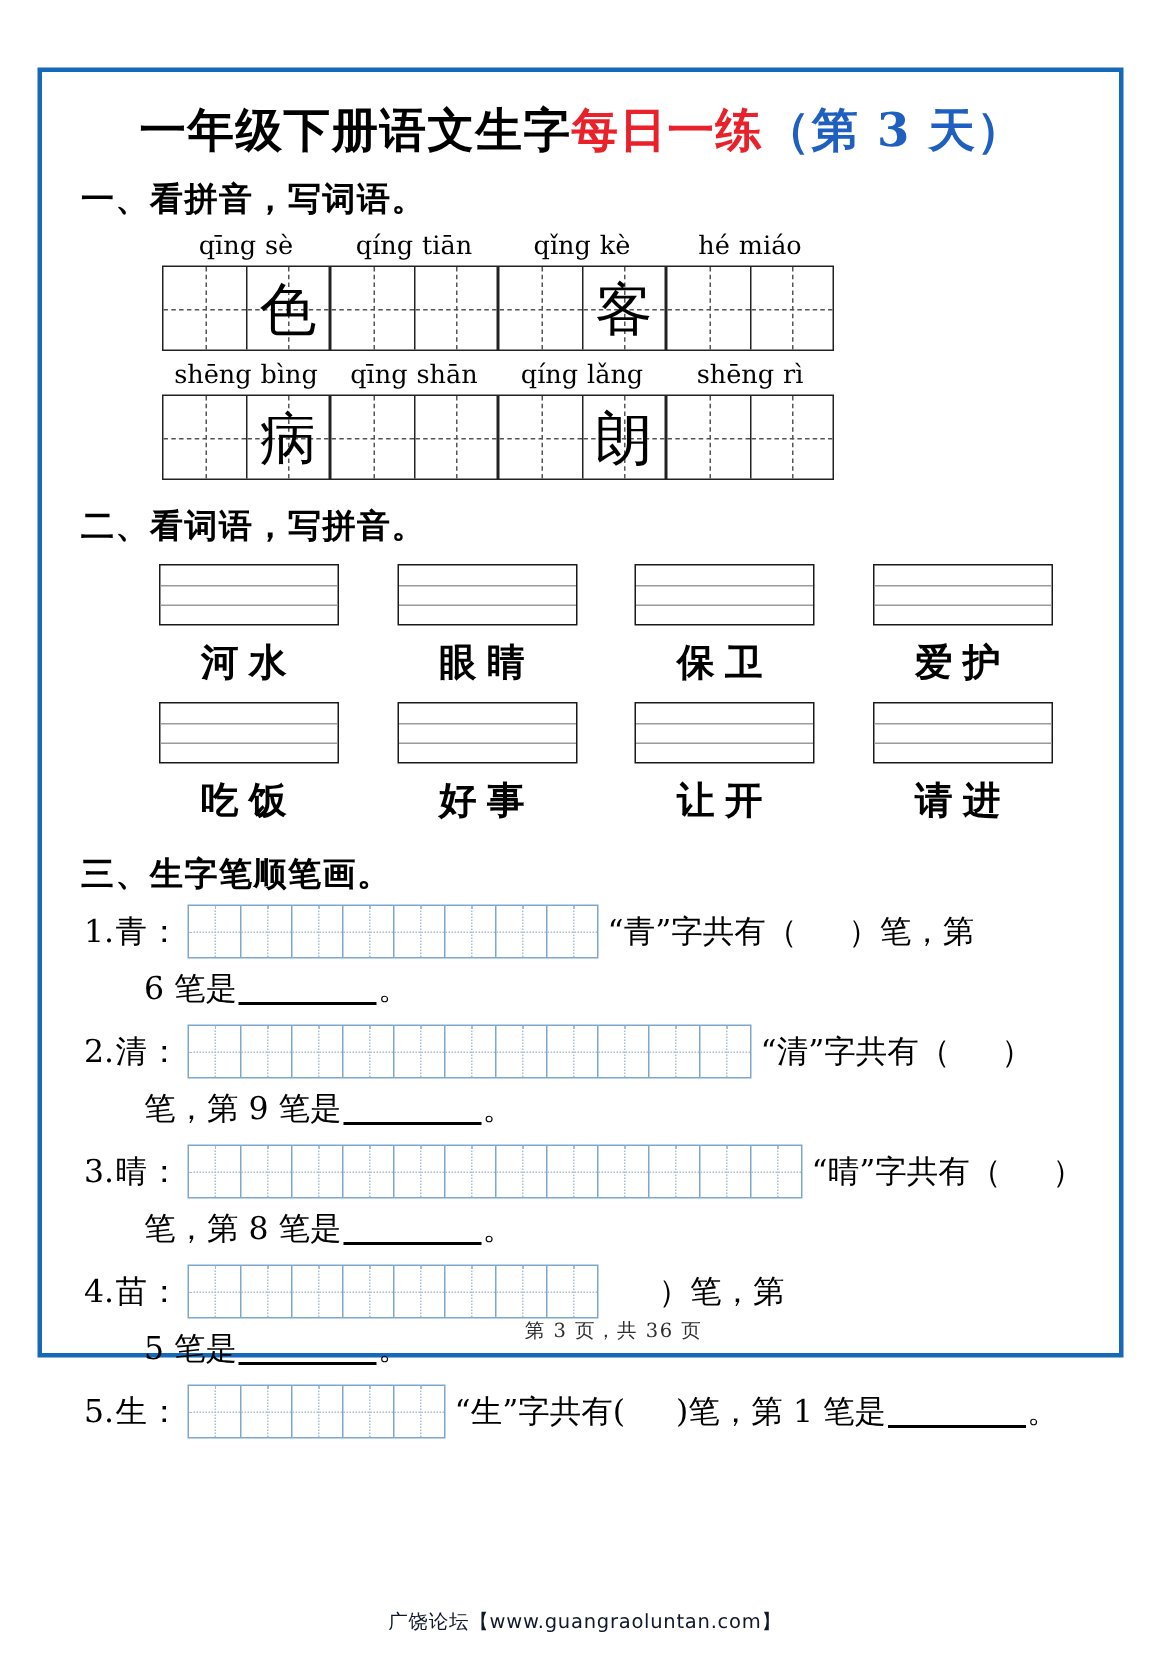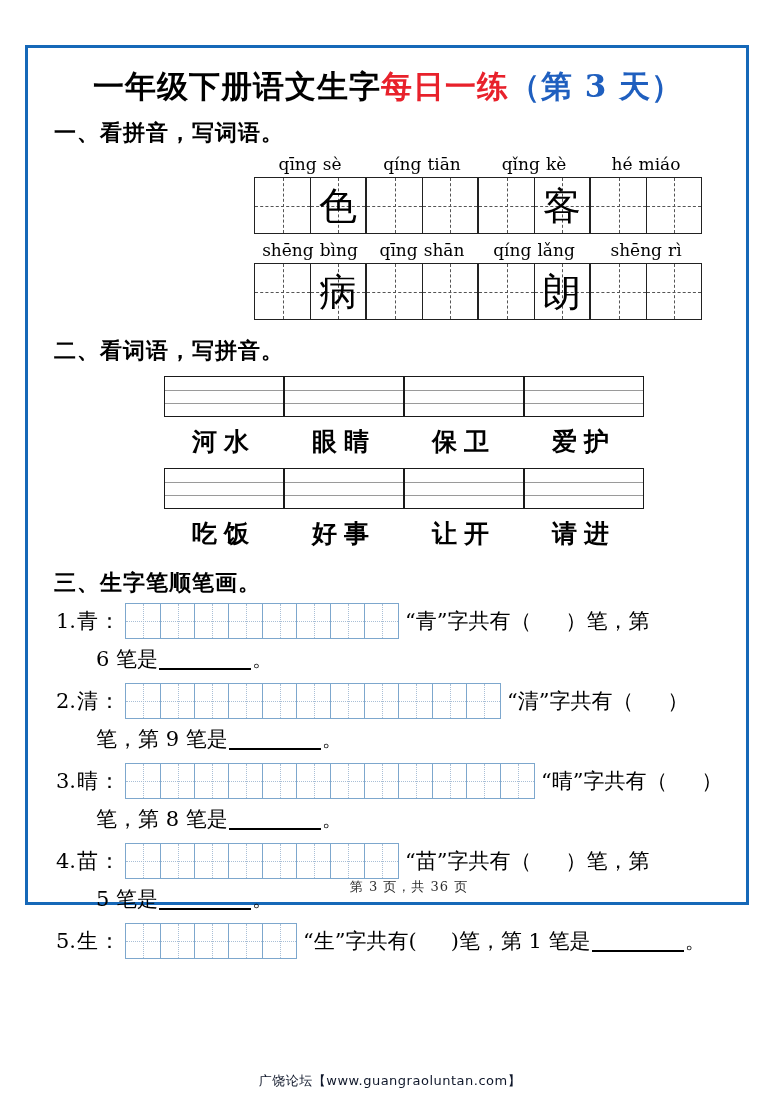--- a/index.html
+++ b/index.html
@@ -57,21 +57,21 @@
     font-weight: bold;
     color: #000;
     margin: 10px 0 4px 6px;
     letter-spacing: 1px;
     font-family: "DejaVu Serif", "Liberation Serif", serif;
   }
 
   
   .tian-row {
     display: flex;
-    justify-content: flex-end;
+    justify-content: flex-start;
     padding: 0 26px 0 60px;
     margin-top: 6px;
   }
   .tian-item {
     display: flex;
     flex-direction: column;
     align-items: center;
   }
   .pinyin-label {
     font-family: "DejaVu Serif", "Liberation Serif", serif;
@@ -116,21 +116,21 @@
     z-index: 2;
     font-size: 38px;
     line-height: 1;
     color: #000;
     font-family: "DejaVu Serif", "Liberation Serif", serif;
   }
 
   
   .pin-row {
     display: flex;
-    justify-content: center;
+    justify-content: space-between;
     padding: 0 26px 0 58px;
     margin-top: 10px;
   }
   .pin-item {
     display: flex;
     flex-direction: column;
     align-items: center;
   }
   .pin-box {
     width: 120px;
@@ -524,21 +524,20 @@
             <div class="mini-grid">
               <div class="mini-cell"></div>
               <div class="mini-cell"></div>
               <div class="mini-cell"></div>
               <div class="mini-cell"></div>
               <div class="mini-cell"></div>
               <div class="mini-cell"></div>
               <div class="mini-cell"></div>
               <div class="mini-cell"></div>
             </div>
-            <span>“苗”字共有（</span>
             <span class="paren-gap"></span>
             <span>）笔，第</span>
           </div>
           <div class="stroke-line second">
             <span>5 笔是</span>
             <span class="blank-line"></span>
             <span>。</span>
           </div>
         </div>
         <div class="stroke-item">

